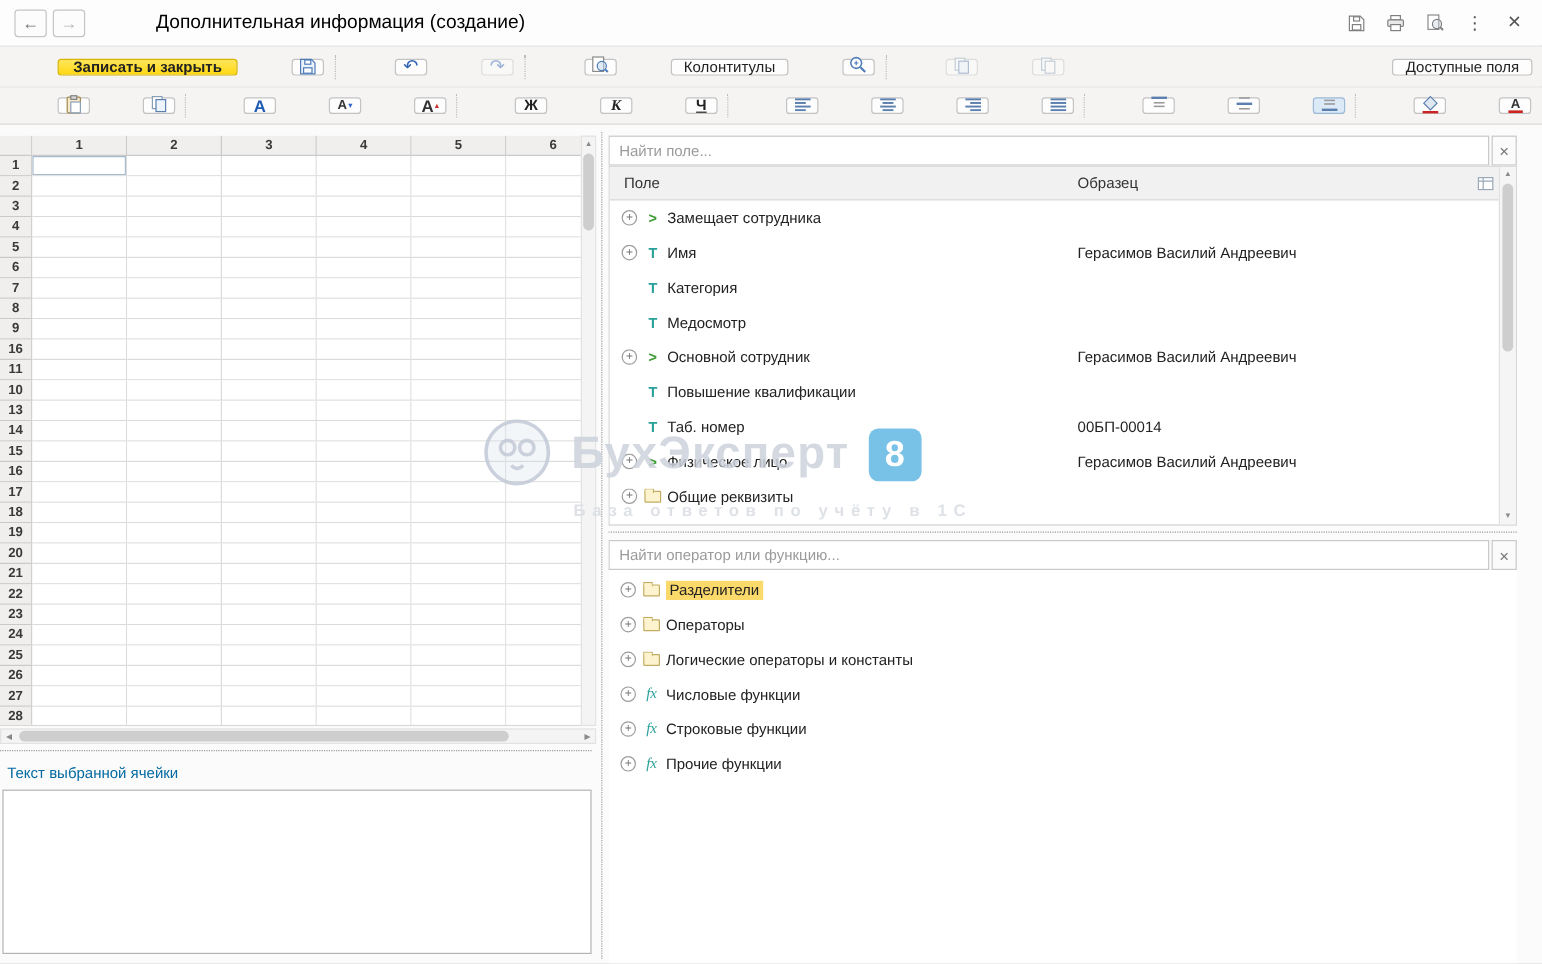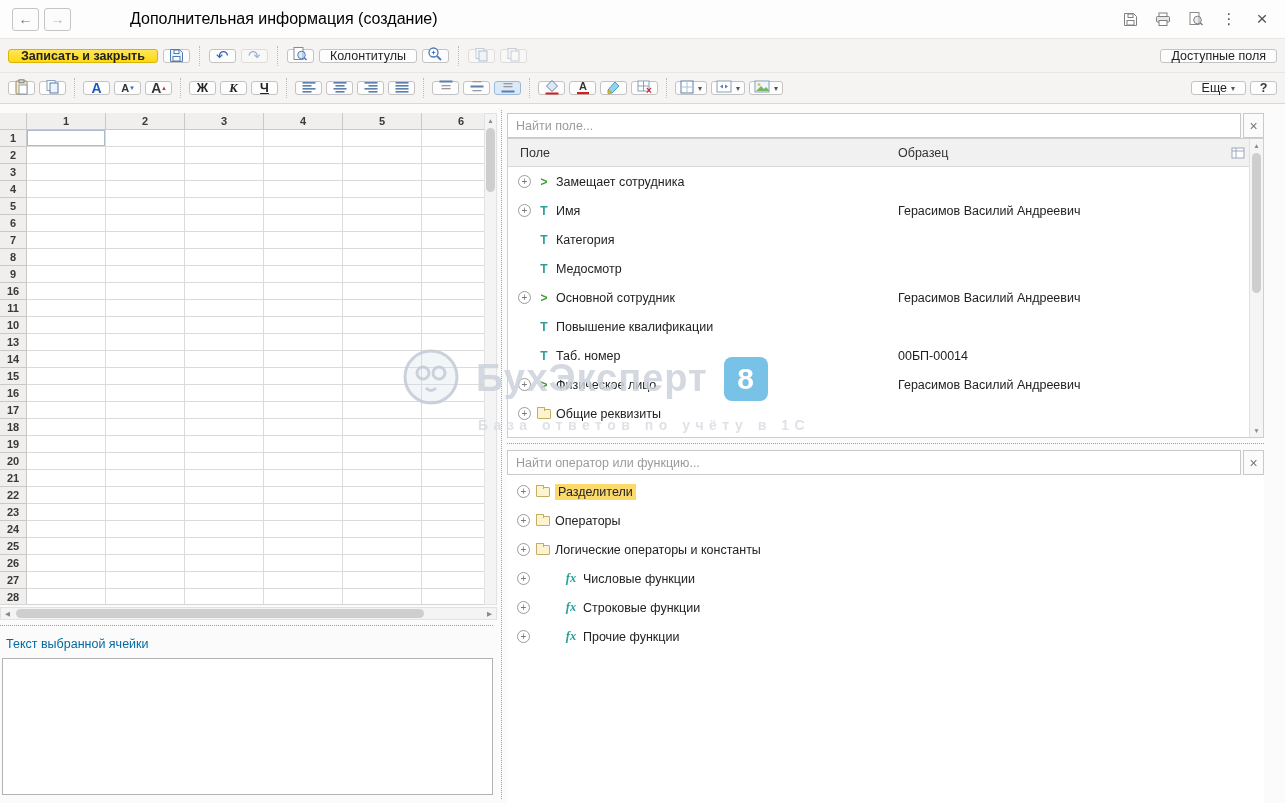--- a/index.html
+++ b/index.html
@@ -16,21 +16,21 @@
   .tb-right{margin-left:auto;display:flex;align-items:center;gap:11px;}
   .tb-ico{width:22px;height:22px;display:flex;align-items:center;justify-content:center;color:#666;}
   .kebab{font-size:15px;color:#555;}
   .close-x{font-size:19px;color:#555;}
 
   
   .toolbar{display:flex;align-items:center;padding:4px 8px;background:#f5f4f2;border-top:1px solid #e7e7e7;}
   .toolbar1{height:34px;gap:5px;}
   .toolbar2{height:32px;gap:4px;border-bottom:1px solid #d8d8d8;}
   .btn{height:14px;border:1px solid #c3c3c3;border-radius:3px;background:#fdfdfd;display:inline-flex;
-       align-items:center;justify-content:center;padding:0 10px;font-size:12.5px;color:#222;white-space:nowrap;}
+       align-items:center;justify-content:center;padding:0 10px;font-size:12.5px;color:#222;white-space:nowrap;margin-left:40px;}
   .ibtn{min-width:27px;padding:0 4px;}
   .ybtn{background:linear-gradient(#ffe65a,#ffd813);border-color:#d9b400;font-weight:bold;padding:0 12px;}
   .vsep{width:1px;height:20px;border-left:1px dotted #bcbcbc;margin:0 4px;}
   .spacer{flex:1;}
   .disabled{opacity:.45;}
   .caret{font-size:8px;color:#555;margin-left:4px;}
   .glyph-blue{color:#2f64b5;font-size:15px;line-height:1;}
   .fontA{color:#1f5bb5;font-weight:700;font-size:14px;}
   .aA{font-weight:700;color:#333;}
   .aA.small{font-size:11px;} .aA.big{font-size:14px;}
@@ -81,21 +81,21 @@
   .ft-body{flex:1;overflow:hidden;}
   .ft-row{height:29px;display:flex;align-items:center;}
   .cell-f{flex:1;display:flex;align-items:center;overflow:hidden;}
   .cell-s{width:359px;padding-left:8px;white-space:nowrap;overflow:hidden;}
   .expand{width:19px;margin-left:7px;display:flex;justify-content:center;}
   .plus{width:13px;height:13px;border:1px solid #9c9c9c;border-radius:50%;color:#777;font-size:10px;
         line-height:11px;text-align:center;background:#fff;}
   .ticon{width:20px;text-align:center;flex:none;}
   .ticon.text{color:#2aa198;font-weight:700;font-size:12px;}
   .ticon.ref{color:#3f9c35;font-weight:700;font-size:12px;}
-  .ticon.fx{color:#2aa198;font-style:italic;font-weight:700;font-family:"Liberation Serif",serif;margin-left:28px;}
+  .ticon.fx{color:#2aa198;font-style:italic;font-weight:400;font-family:"Liberation Serif",serif;}
   .folder{display:inline-block;width:14px;height:10px;background:#fdf3cf;border:1px solid #c2ad62;
           border-radius:1px;position:relative;vertical-align:middle;}
   .folder::before{content:"";position:absolute;left:-1px;top:-3px;width:6px;height:3px;background:#fdf3cf;
           border:1px solid #c2ad62;border-bottom:none;border-radius:1px 1px 0 0;}
   .flabel{margin-left:2px;white-space:nowrap;}
   .hl{background:#fbd96a;padding:1px 3px;}
   .ft-scroll{width:14px;border-left:1px solid #e0e0e0;background:#f5f5f5;display:flex;flex-direction:column;align-items:center;}
   .ft-scroll .vthumb{height:140px;}
   .ft-scroll .spacer{flex:1;}
   .hsplit{height:12px;position:relative;}

